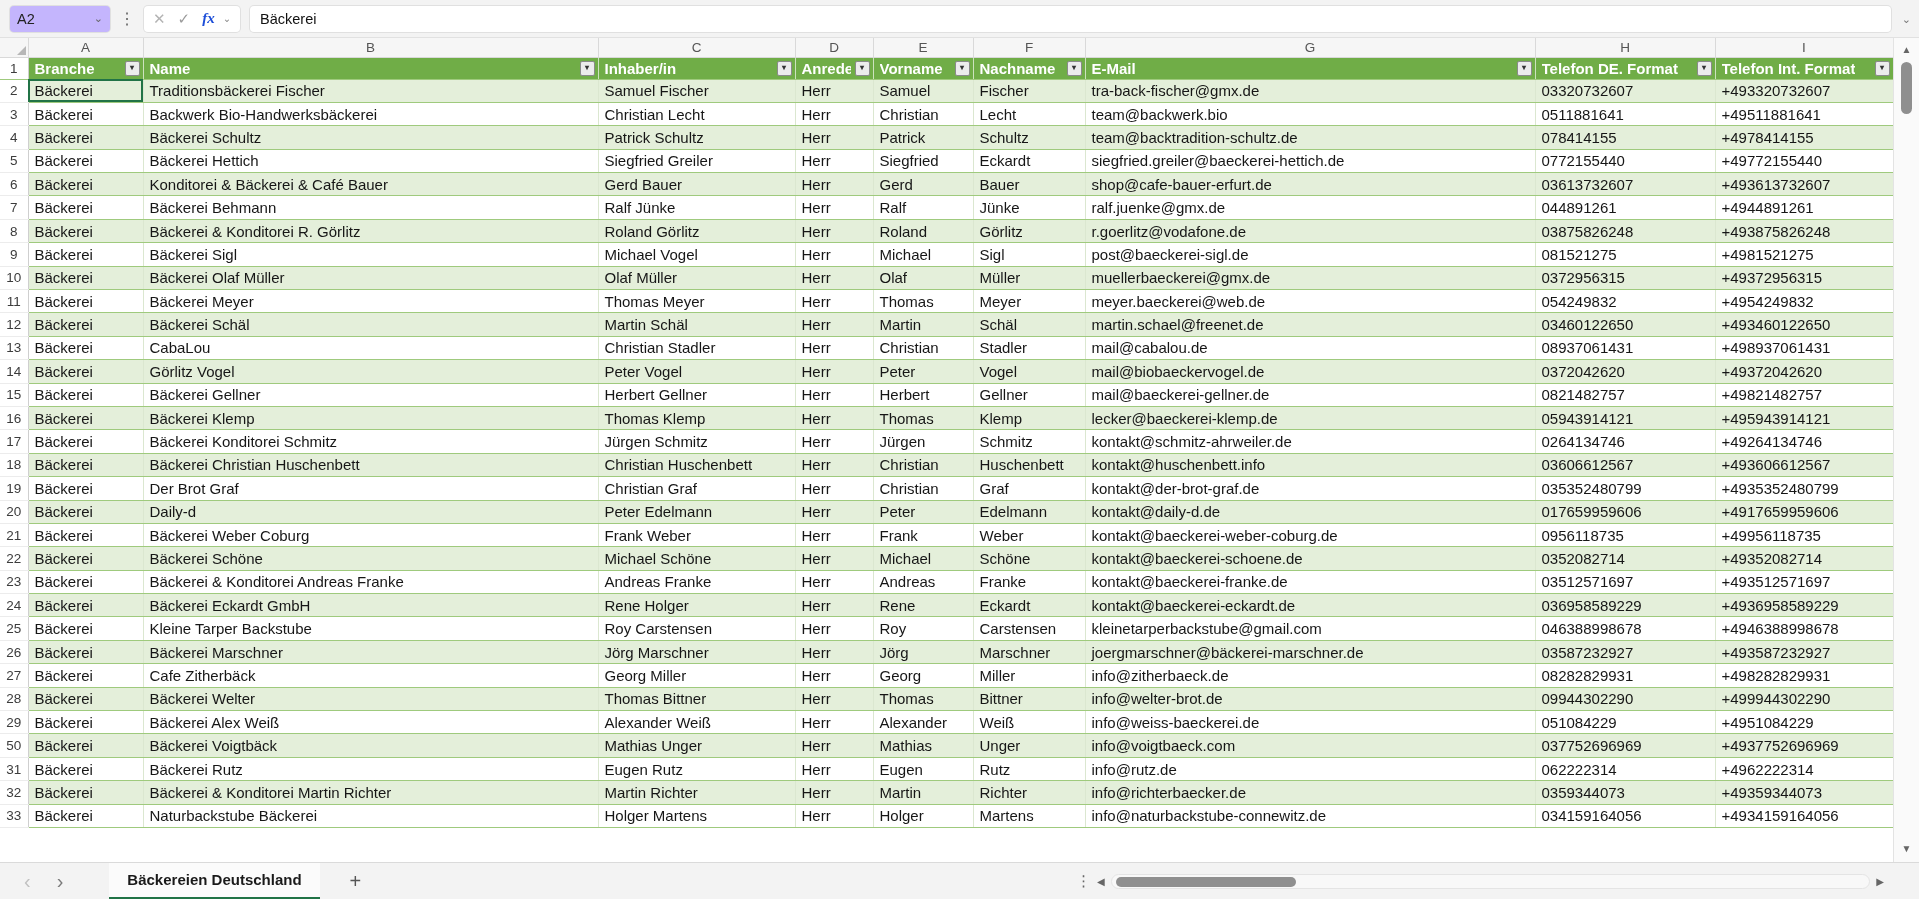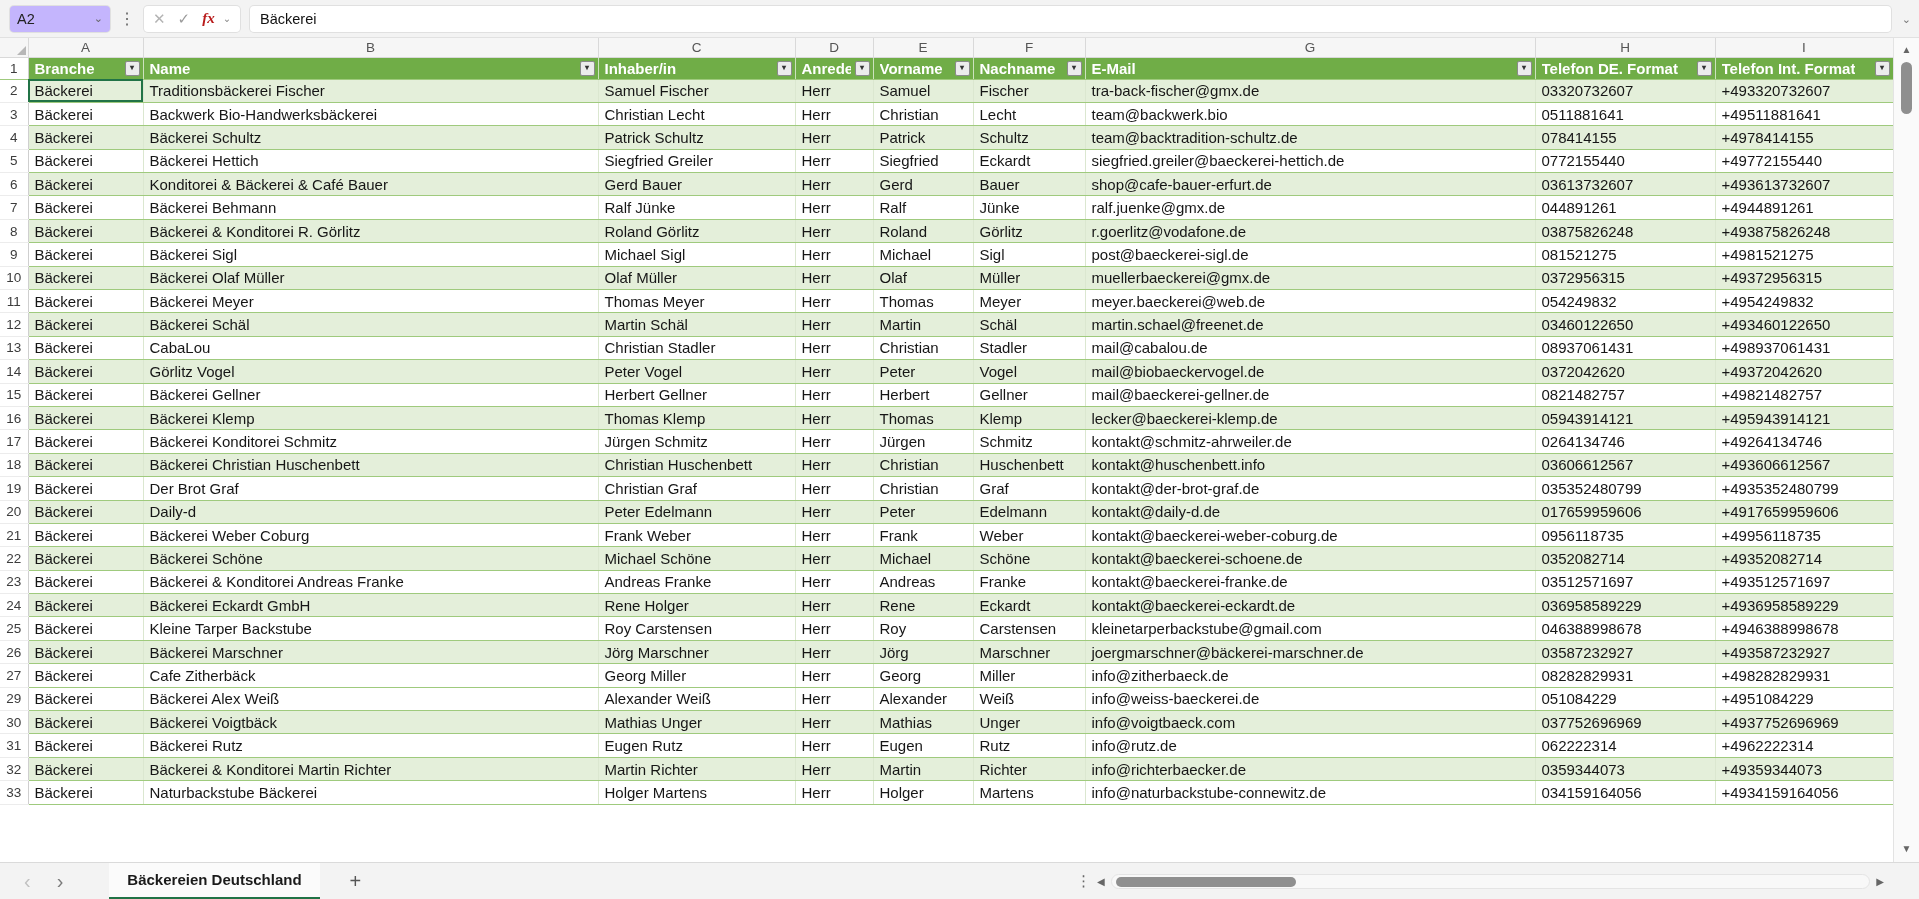--- a/index.html
+++ b/index.html
@@ -22,21 +22,21 @@
     font-size:14.5px; color:#222; cursor:default;
   }
   .name-box .chev{ margin-left:auto; color:#666; font-size:11px; }
   .tb-kebab{ color:#666; margin:0 9px; font-size:16px; }
   .fx-group{
     background:#fff; height:26px; border-radius:4px; box-shadow:0 0 0 1px #e0e0e0;
     display:flex; align-items:center; padding:0 9px; gap:12px;
   }
   .icon-x{ color:#b3b3b3; font-size:15px; }
   .icon-check{ color:#9a9a9a; font-size:15px; }
-  .icon-fx{ font-family:"Liberation Serif", serif; font-style:italic; font-weight:bold; color:#b91c1c; font-size:15px; }
+  .icon-fx{ font-family:"Liberation Serif", serif; font-style:italic; font-weight:bold; color:#1d4ed8; font-size:15px; }
   .fx-chev{ color:#888; font-size:10px; margin-left:-4px; }
   .formula-bar{
     flex:1; height:26px; background:#fff; border-radius:4px; box-shadow:0 0 0 1px #e0e0e0;
     margin-left:10px; display:flex; align-items:center; padding:0 10px;
     font-size:14.5px; color:#111;
   }
   .formula-expand{ position:absolute; right:8px; top:13px; color:#777; font-size:11px; }
   
   .grid-wrap{ position:absolute; top:38px; left:0; }
   table{ border-collapse:collapse; table-layout:fixed; width:1893px; }
@@ -313,21 +313,21 @@
           <td class="c">Roland</td>
           <td class="c">Görlitz</td>
           <td class="c">r.goerlitz@vodafone.de</td>
           <td class="c">03875826248</td>
           <td class="c">+493875826248</td>
         </tr>
         <tr>
           <td class="rownum">9</td>
           <td class="c">Bäckerei</td>
           <td class="c">Bäckerei Sigl</td>
-          <td class="c">Michael Sigl</td>
+          <td class="c">Michael Vogel</td>
           <td class="c">Herr</td>
           <td class="c">Michael</td>
           <td class="c">Sigl</td>
           <td class="c">post@baeckerei-sigl.de</td>
           <td class="c">081521275</td>
           <td class="c">+4981521275</td>
         </tr>
         <tr class="band">
           <td class="rownum">10</td>
           <td class="c">Bäckerei</td>
@@ -537,34 +537,46 @@
           <td class="c">Bäckerei</td>
           <td class="c">Cafe Zitherbäck</td>
           <td class="c">Georg Miller</td>
           <td class="c">Herr</td>
           <td class="c">Georg</td>
           <td class="c">Miller</td>
           <td class="c">info@zitherbaeck.de</td>
           <td class="c">08282829931</td>
           <td class="c">+498282829931</td>
         </tr>
+        <tr class="band">
+          <td class="rownum">28</td>
+          <td class="c">Bäckerei</td>
+          <td class="c">Bäckerei Welter</td>
+          <td class="c">Thomas Bittner</td>
+          <td class="c">Herr</td>
+          <td class="c">Thomas</td>
+          <td class="c">Bittner</td>
+          <td class="c">info@welter-brot.de</td>
+          <td class="c">09944302290</td>
+          <td class="c">+499944302290</td>
+        </tr>
         <tr>
           <td class="rownum">29</td>
           <td class="c">Bäckerei</td>
           <td class="c">Bäckerei Alex Weiß</td>
           <td class="c">Alexander Weiß</td>
           <td class="c">Herr</td>
           <td class="c">Alexander</td>
           <td class="c">Weiß</td>
           <td class="c">info@weiss-baeckerei.de</td>
           <td class="c">051084229</td>
           <td class="c">+4951084229</td>
         </tr>
         <tr class="band">
-          <td class="rownum">30</td>
+          <td class="rownum">50</td>
           <td class="c">Bäckerei</td>
           <td class="c">Bäckerei Voigtbäck</td>
           <td class="c">Mathias Unger</td>
           <td class="c">Herr</td>
           <td class="c">Mathias</td>
           <td class="c">Unger</td>
           <td class="c">info@voigtbaeck.com</td>
           <td class="c">037752696969</td>
           <td class="c">+4937752696969</td>
         </tr>

